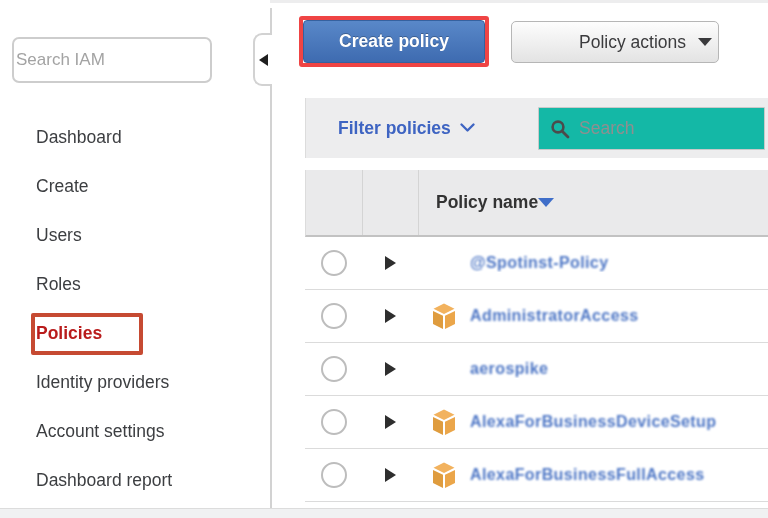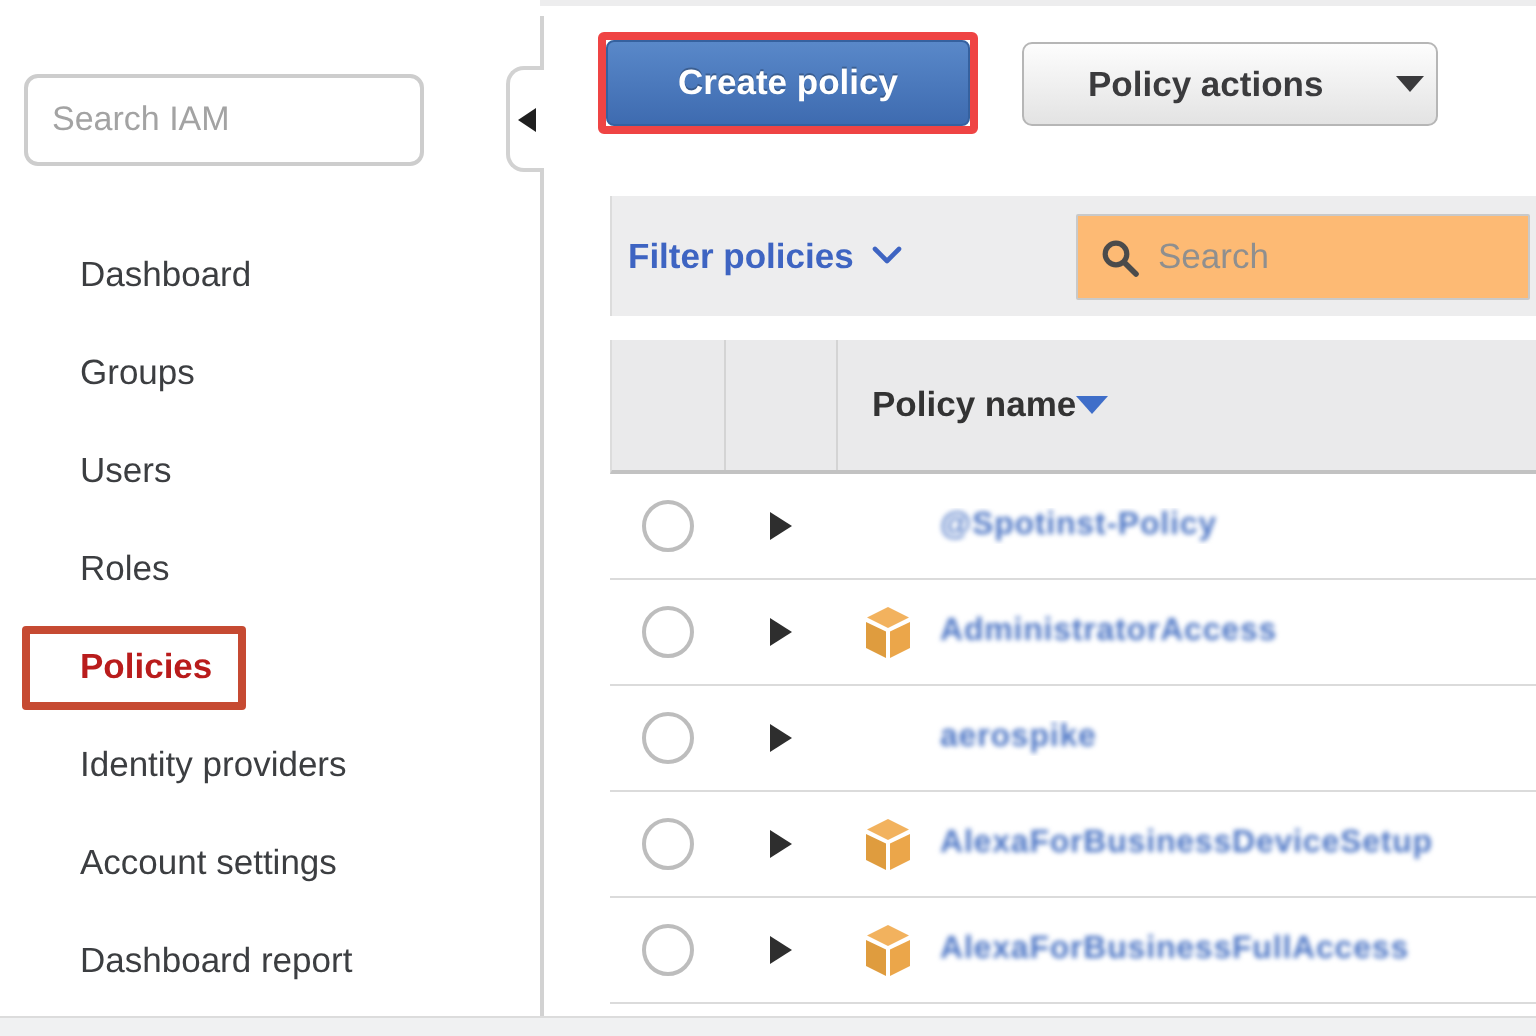--- a/index.html
+++ b/index.html
@@ -14,27 +14,27 @@
   
   .top-strip{position:absolute;left:0;top:0;width:768px;height:3px;background:#ededee;}
   .bottom-strip{position:absolute;left:0;bottom:0;width:768px;height:9px;background:#f0f1f2;border-top:1px solid #dcdcdc;}
 
   
   .sidebar{position:absolute;left:0;top:0;width:270px;height:518px;background:#ffffff;}
   .iam-search{
     position:absolute;left:12px;top:37px;width:200px;height:46px;
     border:2px solid #cdcdcd;border-radius:7px;box-sizing:border-box;
     font-family:"Liberation Sans", sans-serif;font-size:17px;color:#4c1d95;
-    padding:0 12px;outline:none;background:#fff;
+    padding:0 2px;outline:none;background:#fff;
   }
   .iam-search::placeholder{color:#a3a3a3;}
   .nav{position:absolute;left:0;top:113px;width:270px;}
   .nav-item{
     position:relative;height:49px;line-height:49px;
-    padding-left:40px;font-size:17.5px;color:#3c3e41;cursor:pointer;
+    padding-left:16px;font-size:17.5px;color:#3c3e41;cursor:pointer;margin-left:20px;
   }
   .nav-item.active span.lbl{font-weight:bold;color:#b91c1c;}
   .annotation-box{
     position:absolute;left:11px;top:4px;width:104px;height:34px;
     border:4px solid #c64a32;border-radius:2px;pointer-events:none;
   }
 
   
   .v-divider{position:absolute;left:270px;width:2px;background:#d2d2d2;}
   .v-divider.seg1{top:8px;height:26px;}
@@ -57,39 +57,39 @@
     background:linear-gradient(#5988c9,#3e6bb0);
     border:1px solid #35619f;border-radius:4px;box-sizing:border-box;
     color:#ffffff;font-weight:bold;font-size:17.5px;
     font-family:"Liberation Sans", sans-serif;
     text-shadow:0 -1px 0 rgba(0,0,0,.25);cursor:pointer;
   }
   .btn-actions{
     position:absolute;left:511px;top:21px;width:208px;height:42px;
     background:linear-gradient(#fdfdfd,#e3e3e3);
     border:1.5px solid #b6b6b6;border-radius:5px;box-sizing:border-box;
-    color:#3b3b3d;font-weight:bold;font-size:17.5px;
+    color:#3b3b3d;font-weight:normal;font-size:17.5px;
     font-family:"Liberation Sans", sans-serif;cursor:pointer;
-    display:flex;align-items:center;justify-content:space-between;gap:12px;padding-left:32px;
+    display:flex;align-items:center;justify-content:flex-end;gap:12px;padding-left:32px;
   }
   .caret-down{width:0;height:0;border-left:7px solid transparent;border-right:7px solid transparent;border-top:8px solid #3a3a3c;}
 
   
   .filter-bar{
     position:absolute;left:305px;top:98px;width:463px;height:60px;
     background:#ededee;border-left:1px solid #dcdcdc;box-sizing:border-box;
     display:flex;align-items:center;
   }
   .filter-link{
-    margin-left:8px;display:flex;align-items:center;gap:9px;
+    margin-left:32px;display:flex;align-items:center;gap:9px;
     color:#3e64c2;font-weight:bold;font-size:17.5px;cursor:pointer;
   }
   .search-box{
     position:absolute;left:232px;top:9px;width:227px;height:43px;
-    background:#fdba74;border:1.5px solid #c9c9c9;border-radius:1px;box-sizing:border-box;
+    background:#14b8a6;border:1.5px solid #c9c9c9;border-radius:1px;box-sizing:border-box;
   }
   .search-box svg{position:absolute;left:11px;top:11px;}
   .table-search{
     position:absolute;left:0;top:0;width:100%;height:100%;
     border:none;background:transparent;outline:none;box-sizing:border-box;
     padding-left:40px;font-family:"Liberation Sans", sans-serif;
     font-size:17.5px;color:#444;
   }
   .table-search::placeholder{color:#8f8f8f;}
 
@@ -127,21 +127,21 @@
 
   <div class="top-strip"></div>
 
   <aside class="sidebar">
     <input class="iam-search" type="text" placeholder="Search IAM" style="">
     <nav class="nav">
       <div class="nav-item">
         <span class="lbl">Dashboard</span>
       </div>
       <div class="nav-item">
-        <span class="lbl">Groups</span>
+        <span class="lbl">Create</span>
       </div>
       <div class="nav-item">
         <span class="lbl">Users</span>
       </div>
       <div class="nav-item">
         <span class="lbl">Roles</span>
       </div>
       <div class="nav-item active">
         <span class="annotation-box"></span>
         <span class="lbl">Policies</span>

